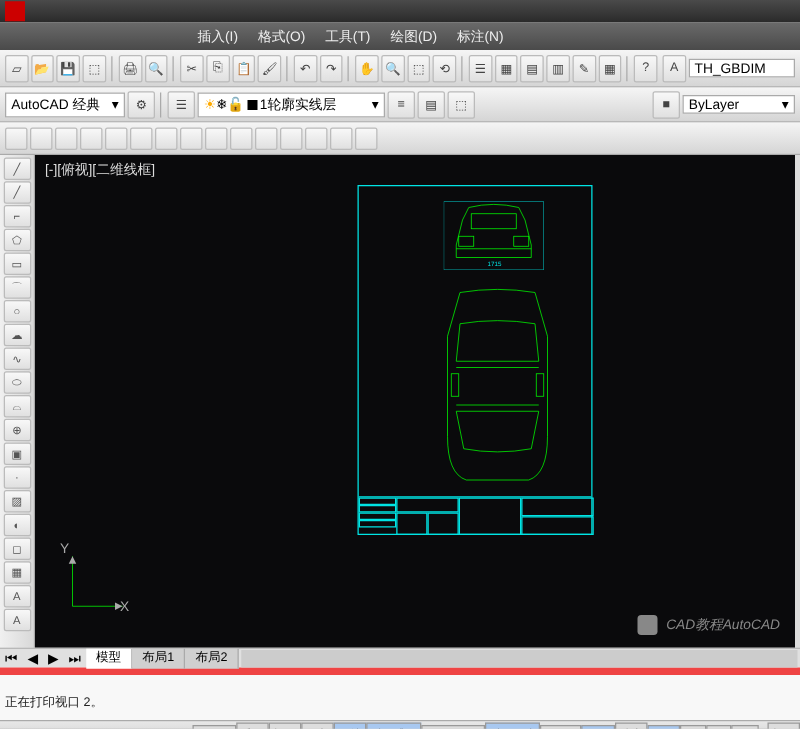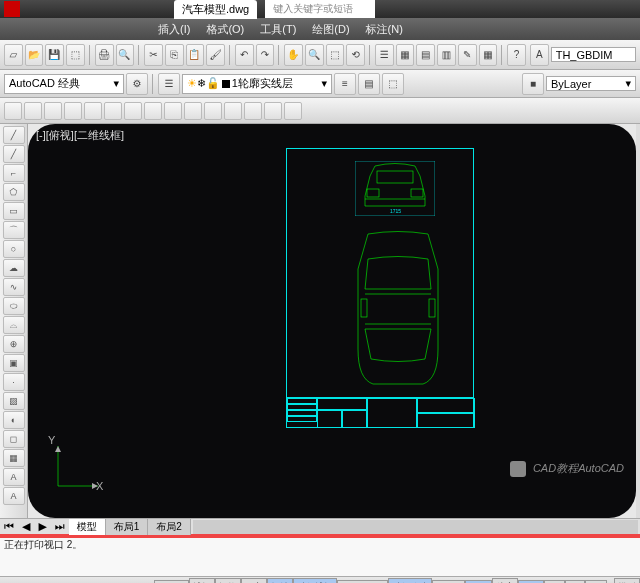--- a/index.html
+++ b/index.html
@@ -9,58 +9,54 @@
 .tab-area { display: flex; align-items: center; margin-left: 150px; }
 .file-tab { background: #fff; padding: 2px 8px; border-radius: 3px 3px 0 0; font-size: 11px; }
 .search-box { background: #fff; padding: 2px 8px; margin-left: 8px; font-size: 10px; color: #888; width: 110px; }
 .menubar { height: 22px; background: linear-gradient(#6a6a6a, #4a4a4a); display: flex; align-items: center; padding-left: 150px; }
 .menubar span { color: #eee; font-size: 11px; padding: 0 8px; cursor: pointer; }
 .toolbar { height: 30px; background: linear-gradient(#f5f5f5, #d5d5d5); border-bottom: 1px solid #aaa; display: flex; align-items: center; padding: 0 4px; gap: 2px; }
 .tb-btn { width: 22px; height: 22px; background: linear-gradient(#f8f8f8, #e0e0e0); border: 1px solid #bbb; border-radius: 2px; display: flex; align-items: center; justify-content: center; font-size: 10px; color: #444; cursor: pointer; }
 .tb-sep { width: 2px; height: 20px; border-left: 1px solid #aaa; margin: 0 2px; }
 .style-dd { height: 15px; background: #fff; border: 1px solid #aaa; padding: 0 4px; font-size: 11px; display: flex; align-items: center; }
 .toolbar2 { height: 28px; background: linear-gradient(#f5f5f5, #d5d5d5); border-bottom: 1px solid #aaa; display: flex; align-items: center; padding: 0 4px; gap: 2px; }
-.workspace-dd { width: 120px; height: 20px; background: #fff; border: 1px solid #aaa; padding: 0 4px; font-size: 11px; display: flex; align-items: center; }
+.workspace-dd { width: 96px; height: 20px; background: #fff; border: 1px solid #aaa; padding: 0 4px; font-size: 11px; display: flex; align-items: center; }
 .layer-dd { width: 150px; height: 20px; background: #fff; border: 1px solid #aaa; padding: 0 4px; font-size: 11px; display: flex; align-items: center; }
 .toolbar3 { height: 26px; background: linear-gradient(#f5f5f5, #d5d5d5); border-bottom: 1px solid #aaa; display: flex; align-items: center; padding: 0 4px; gap: 2px; }
 .sm-btn { width: 18px; height: 18px; background: linear-gradient(#f8f8f8, #e0e0e0); border: 1px solid #bbb; border-radius: 2px; font-size: 9px; cursor: pointer; }
 .main-area { display: flex; height: 394px; }
 .left-tools { width: 28px; background: linear-gradient(90deg, #f0f0f0, #d8d8d8); border-right: 1px solid #aaa; display: flex; flex-direction: column; align-items: center; padding: 2px 0; gap: 1px; }
 .lt-btn { width: 22px; height: 18px; background: linear-gradient(#f8f8f8, #e0e0e0); border: 1px solid #bbb; border-radius: 2px; font-size: 9px; display: flex; align-items: center; justify-content: center; cursor: pointer; color: #555; }
-.canvas { flex: 1; background: #0a0a0c; position: relative; overflow: hidden; border-radius: 27px; }
+.canvas { flex: 1; background: #0a0a0c; position: relative; overflow: hidden; }
 .viewport-label { position: absolute; top: 4px; left: 8px; color: #ddd; font-size: 11px; }
 .ucs { position: absolute; bottom: 20px; left: 20px; color: #aaa; font-size: 11px; }
 .drawing-frame { position: absolute; top: 24px; left: 258px; width: 188px; height: 280px; border: 1px solid #00e5e5; }
 .car-front { position: absolute; top: 12px; left: 68px; width: 80px; height: 55px; }
 .car-top { position: absolute; top: 80px; left: 56px; width: 110px; height: 160px; }
 .titleblock { position: absolute; bottom: 0; left: 0; right: 0; height: 30px; border-top: 1px solid #00e5e5; }
 .titleblock div { position: absolute; border: 1px solid #00e5e5; height: 6px; }
 .right-tools { width: 4px; background: #ddd; }
 .scrollbar-h { height: 16px; background: #e0e0e0; border-top: 1px solid #aaa; display: flex; align-items: center; }
 .layout-tab { padding: 0 8px; font-size: 10px; border-right: 1px solid #aaa; background: #d0d0d0; height: 16px; line-height: 16px; cursor: pointer; }
 .layout-tab.active { background: #fff; }
-.cmdline { height: 42px; background: #f8f8f8; border-top: 4px solid #ef4444; padding: 0 4px; font-size: 10px; color: #222; line-height: 13px; }
+.cmdline { height: 42px; background: #f8f8f8; border-top: 6px solid #ef4444; padding: 16px 4px; font-size: 10px; color: #222; line-height: 13px; }
 .statusbar { height: 22px; background: linear-gradient(#e8e8e8, #c8c8c8); border-top: 1px solid #aaa; display: flex; align-items: center; font-size: 10px; }
 .coords { padding: 0 6px; }
 .status-btn { padding: 2px 3px; border: 1px solid #999; background: #ddd; font-size: 9px; cursor: pointer; }
 .status-btn.on { background: #a8c8f0; }
-.watermark { position: absolute; bottom: 41px; right: 12px; color: #888; font-size: 11px; font-style: italic; }
+.watermark { position: absolute; bottom: 10px; right: 12px; color: #888; font-size: 11px; font-style: italic; }
 .wechat-icon { display: inline-block; width: 16px; height: 16px; background: #888; border-radius: 3px; vertical-align: middle; margin-right: 4px; }
 svg line, svg rect, svg path, svg ellipse { stroke: #00ff00; stroke-width: 0.6; fill: none; }
 .dim-line { stroke: #00e5e5 !important; }
 </style>
 </head>
 <body>
 
 <div class="titlebar">
   <div class="app-icon"></div>
-  <div class="tab-area">
-    <div class="file-tab">汽车模型.dwg</div>
-    <div class="search-box">键入关键字或短语</div>
-  </div>
 </div>
 
 <div class="menubar">
   <span>插入(I)</span>
   <span>格式(O)</span>
   <span>工具(T)</span>
   <span>绘图(D)</span>
   <span>标注(N)</span>
 </div>
 

